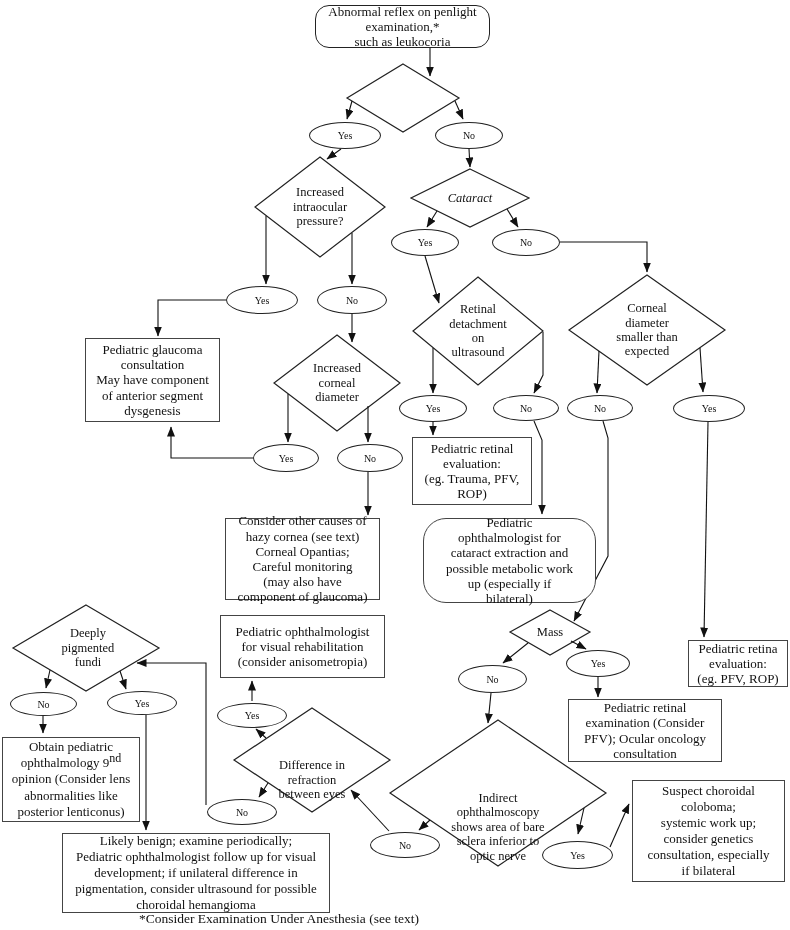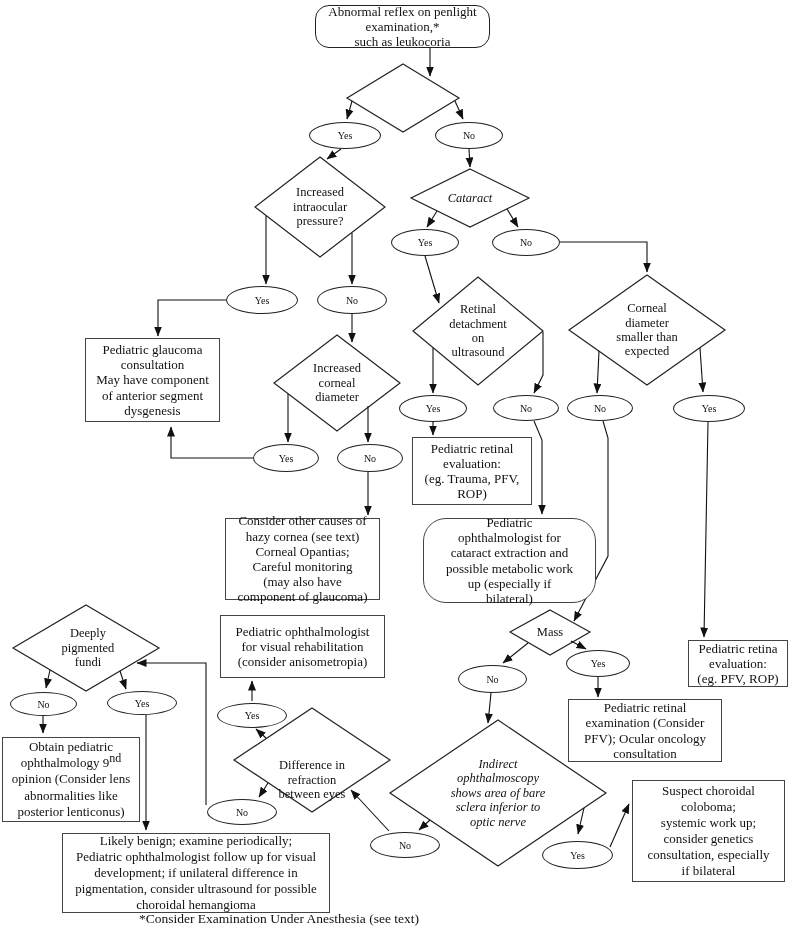--- a/index.html
+++ b/index.html
@@ -106,21 +106,21 @@
 diameter
 smaller than
 expected</div>
   <div class="dlabel" style="left:510px;top:610px;width:80px;height:45px;">Mass</div>
   <div class="dlabel" style="left:15px;top:605px;width:146px;height:86px;">Deeply
 pigmented
 fundi</div>
   <div class="dlabel" style="left:234px;top:728px;width:156px;height:104px;">Difference in
 refraction
 between eyes</div>
-  <div class="dlabel" style="left:390px;top:720px;width:216px;height:146px;font-style:italic;">Indirect
+  <div class="dlabel" style="left:390px;top:754px;width:216px;height:146px;">Indirect
 ophthalmoscopy
 shows area of bare
 sclera inferior to
 optic nerve</div>
 
   <div class="box start" style="left:315px;top:5px;width:175px;height:43px;">Abnormal reflex on penlight
 examination,*
 such as leukocoria</div>
   <div class="box" style="left:85px;top:338px;width:135px;height:84px;">Pediatric glaucoma
 consultation

